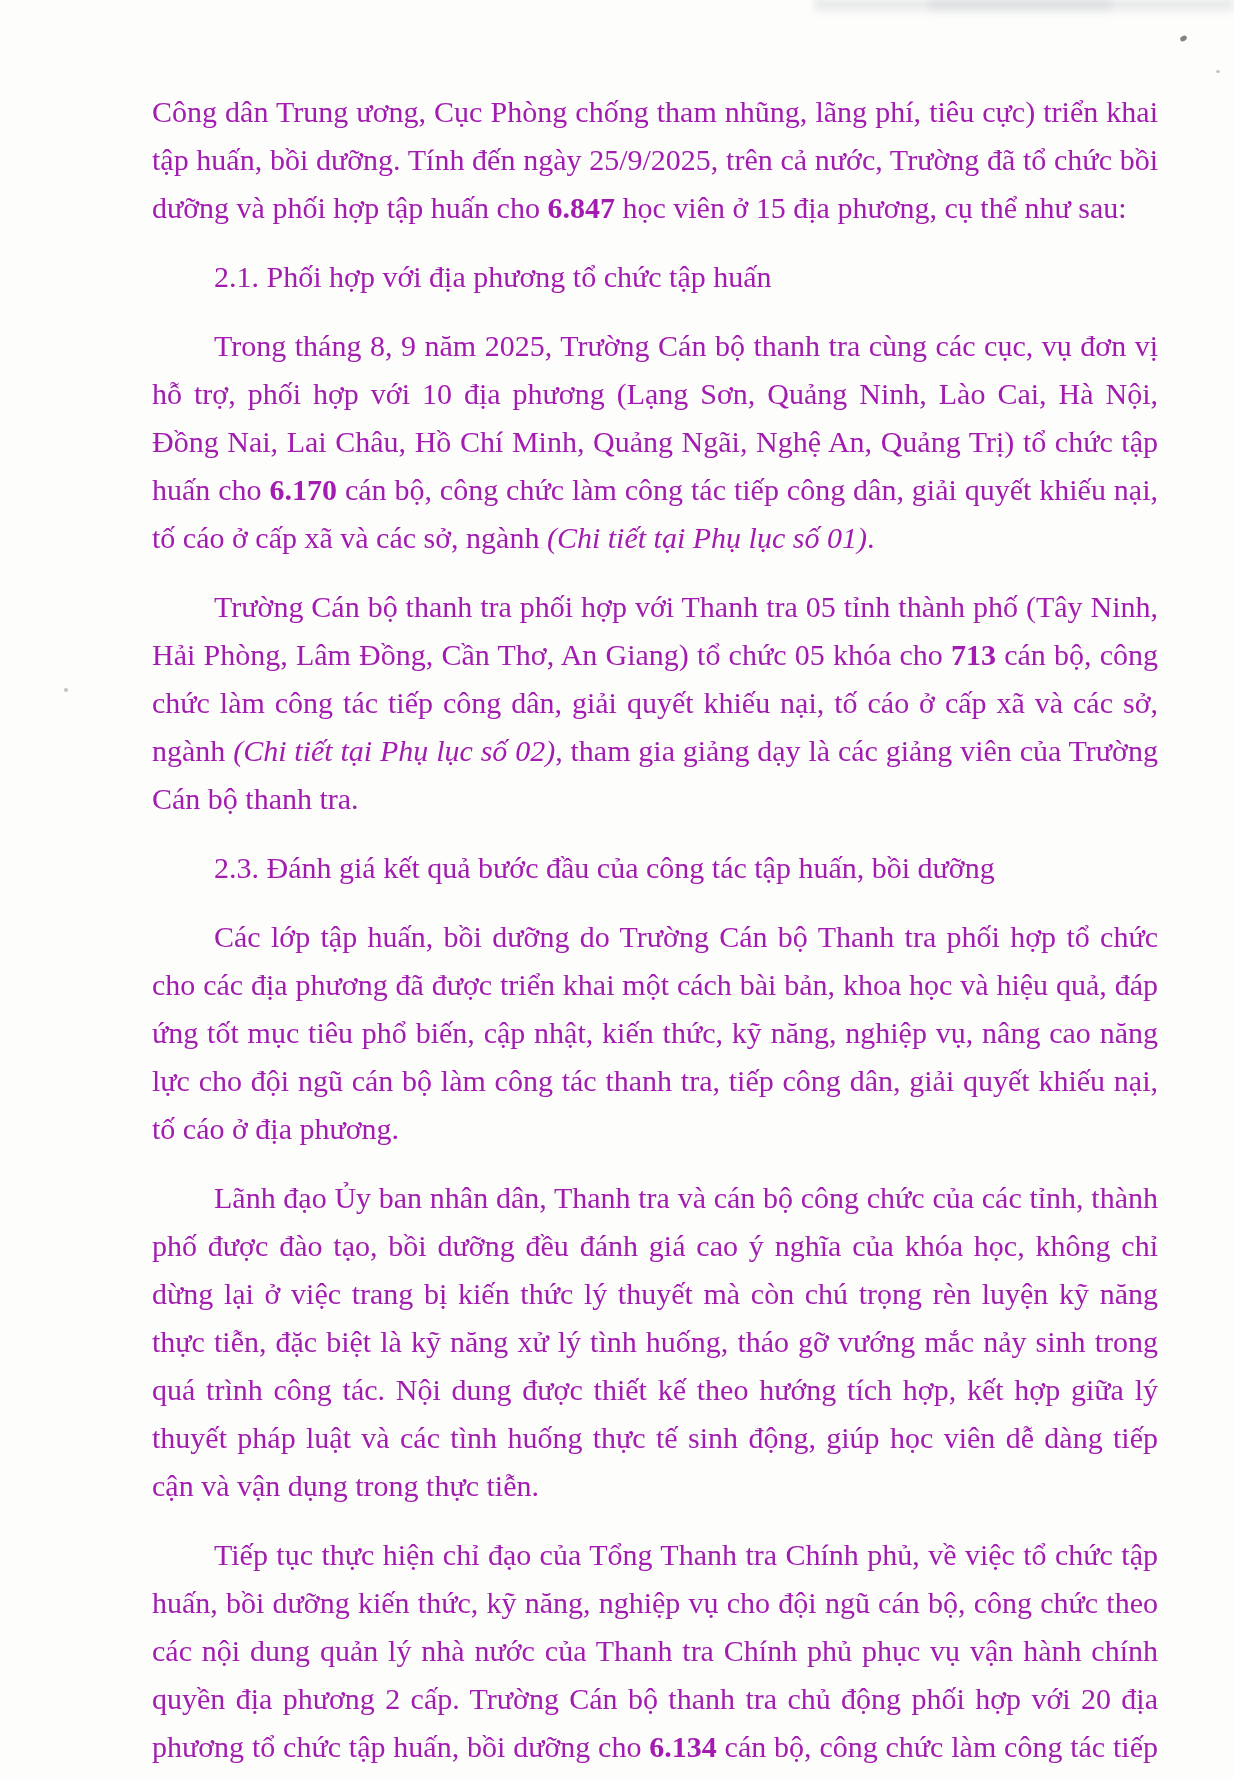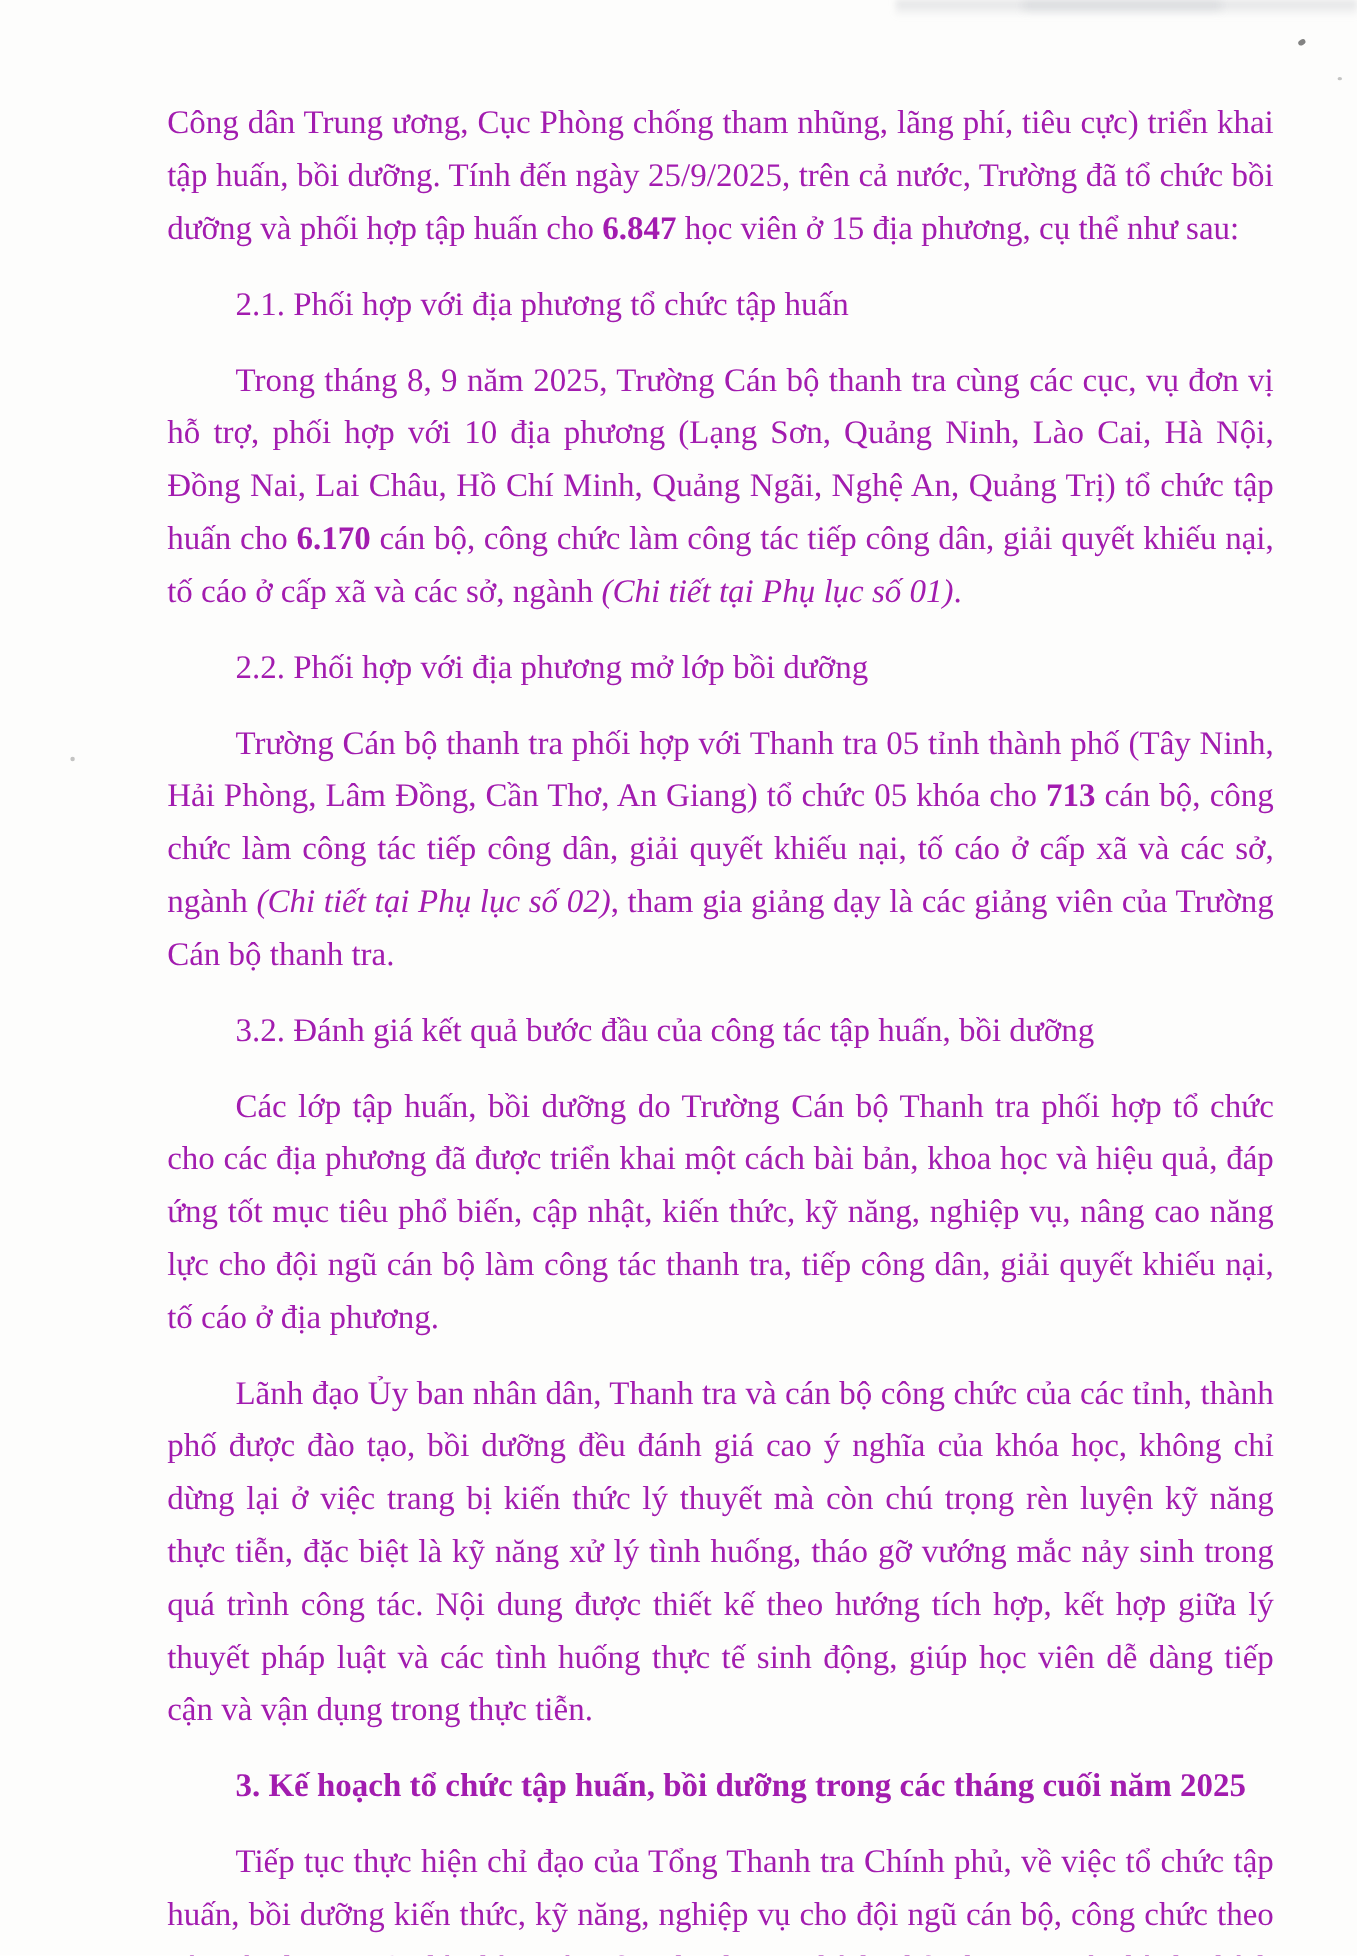--- a/index.html
+++ b/index.html
@@ -74,22 +74,20 @@
   <div class="smudge-top-mid"></div>
   <div class="speck s1"></div>
   <div class="speck s2"></div>
   <div class="speck s3"></div>
   <div class="speck s4"></div>
 
   <article class="doc">
     <p class="block"><span>Công dân Trung ương, Cục Phòng chống tham nhũng, lãng phí, tiêu cực) triển khai tập huấn, bồi dưỡng. Tính đến ngày 25/9/2025, trên cả nước, Trường đã tổ chức bồi dưỡng và phối hợp tập huấn cho </span><span style="font-weight: bold;">6.847</span><span> học viên ở 15 địa phương, cụ thể như sau:</span></p>
     <p class="block heading indent"><span>2.1. Phối hợp với địa phương tổ chức tập huấn</span></p>
     <p class="block indent"><span>Trong tháng 8, 9 năm 2025, Trường Cán bộ thanh tra cùng các cục, vụ đơn vị hỗ trợ, phối hợp với 10 địa phương (Lạng Sơn, Quảng Ninh, Lào Cai, Hà Nội, Đồng Nai, Lai Châu, Hồ Chí Minh, Quảng Ngãi, Nghệ An, Quảng Trị) tổ chức tập huấn cho </span><span style="font-weight: bold;">6.170</span><span> cán bộ, công chức làm công tác tiếp công dân, giải quyết khiếu nại, tố cáo ở cấp xã và các sở, ngành </span><span style="font-style: italic;">(Chi tiết tại Phụ lục số 01)</span><span>.</span></p>
-    <p class="block heading indent"><span>2.2. Phối hợp với địa phương mở lớp bồi dưỡng</span></p>
     <p class="block indent"><span>Trường Cán bộ thanh tra phối hợp với Thanh tra 05 tỉnh thành phố (Tây Ninh, Hải Phòng, Lâm Đồng, Cần Thơ, An Giang) tổ chức 05 khóa cho </span><span style="font-weight: bold;">713</span><span> cán bộ, công chức làm công tác tiếp công dân, giải quyết khiếu nại, tố cáo ở cấp xã và các sở, ngành </span><span style="font-style: italic;">(Chi tiết tại Phụ lục số 02)</span><span>, tham gia giảng dạy là các giảng viên của Trường Cán bộ thanh tra.</span></p>
-    <p class="block heading indent"><span>3.2. Đánh giá kết quả bước đầu của công tác tập huấn, bồi dưỡng</span></p>
+    <p class="block heading indent"><span>2.3. Đánh giá kết quả bước đầu của công tác tập huấn, bồi dưỡng</span></p>
     <p class="block indent"><span>Các lớp tập huấn, bồi dưỡng do Trường Cán bộ Thanh tra phối hợp tổ chức cho các địa phương đã được triển khai một cách bài bản, khoa học và hiệu quả, đáp ứng tốt mục tiêu phổ biến, cập nhật, kiến thức, kỹ năng, nghiệp vụ, nâng cao năng lực cho đội ngũ cán bộ làm công tác thanh tra, tiếp công dân, giải quyết khiếu nại, tố cáo ở địa phương.</span></p>
     <p class="block indent"><span>Lãnh đạo Ủy ban nhân dân, Thanh tra và cán bộ công chức của các tỉnh, thành phố được đào tạo, bồi dưỡng đều đánh giá cao ý nghĩa của khóa học, không chỉ dừng lại ở việc trang bị kiến thức lý thuyết mà còn chú trọng rèn luyện kỹ năng thực tiễn, đặc biệt là kỹ năng xử lý tình huống, tháo gỡ vướng mắc nảy sinh trong quá trình công tác. Nội dung được thiết kế theo hướng tích hợp, kết hợp giữa lý thuyết pháp luật và các tình huống thực tế sinh động, giúp học viên dễ dàng tiếp cận và vận dụng trong thực tiễn.</span></p>
-    <p class="block heading bold indent"><span>3. Kế hoạch tổ chức tập huấn, bồi dưỡng trong các tháng cuối năm 2025</span></p>
     <p class="block indent"><span>Tiếp tục thực hiện chỉ đạo của Tổng Thanh tra Chính phủ, về việc tổ chức tập huấn, bồi dưỡng kiến thức, kỹ năng, nghiệp vụ cho đội ngũ cán bộ, công chức theo các nội dung quản lý nhà nước của Thanh tra Chính phủ phục vụ vận hành chính quyền địa phương 2 cấp. Trường Cán bộ thanh tra chủ động phối hợp với 20 địa phương tổ chức tập huấn, bồi dưỡng cho </span><span style="font-weight: bold;">6.134</span><span> cán bộ, công chức làm công tác tiếp công dân, giải quyết khiếu nại, tố cáo ở cấp xã và các sở, ngành </span><span style="font-style: italic;">(Chi tiết tại Phụ lục số 03)</span></p>
   </article>
 
 </div>
 
 </body></html>

